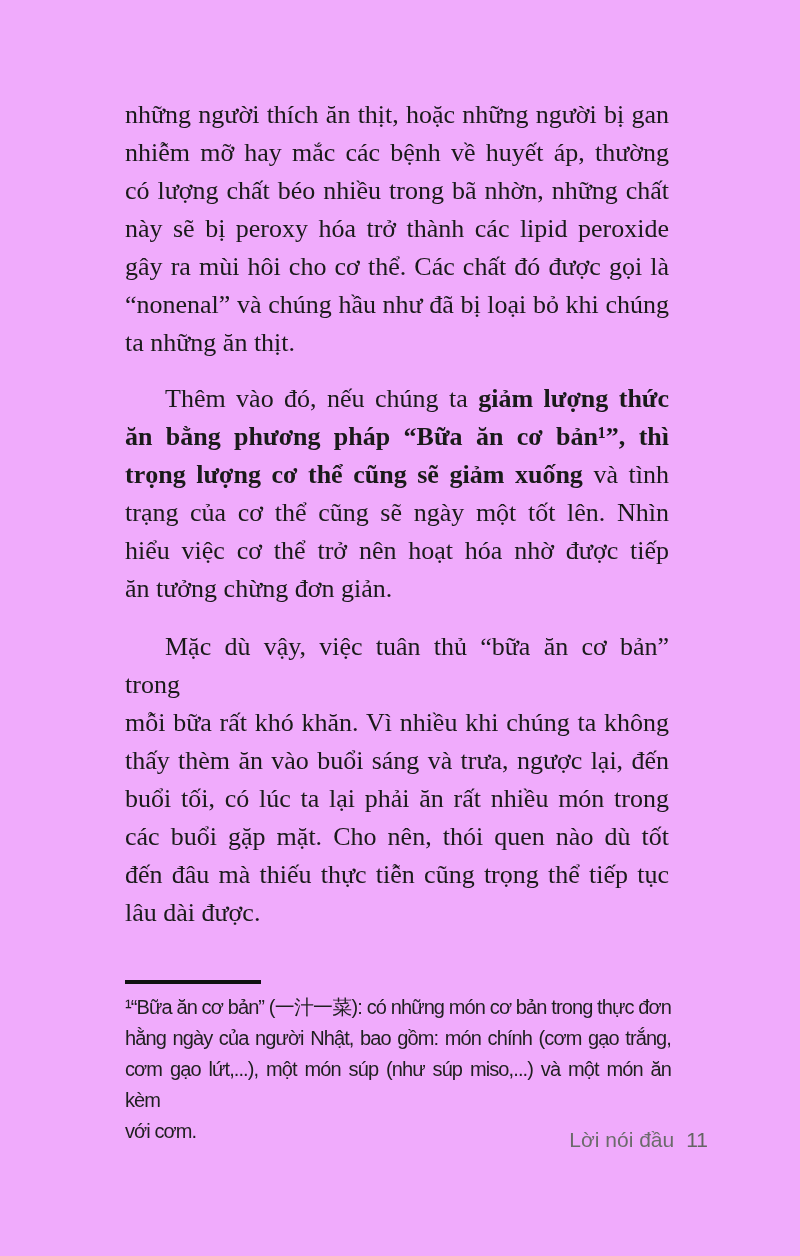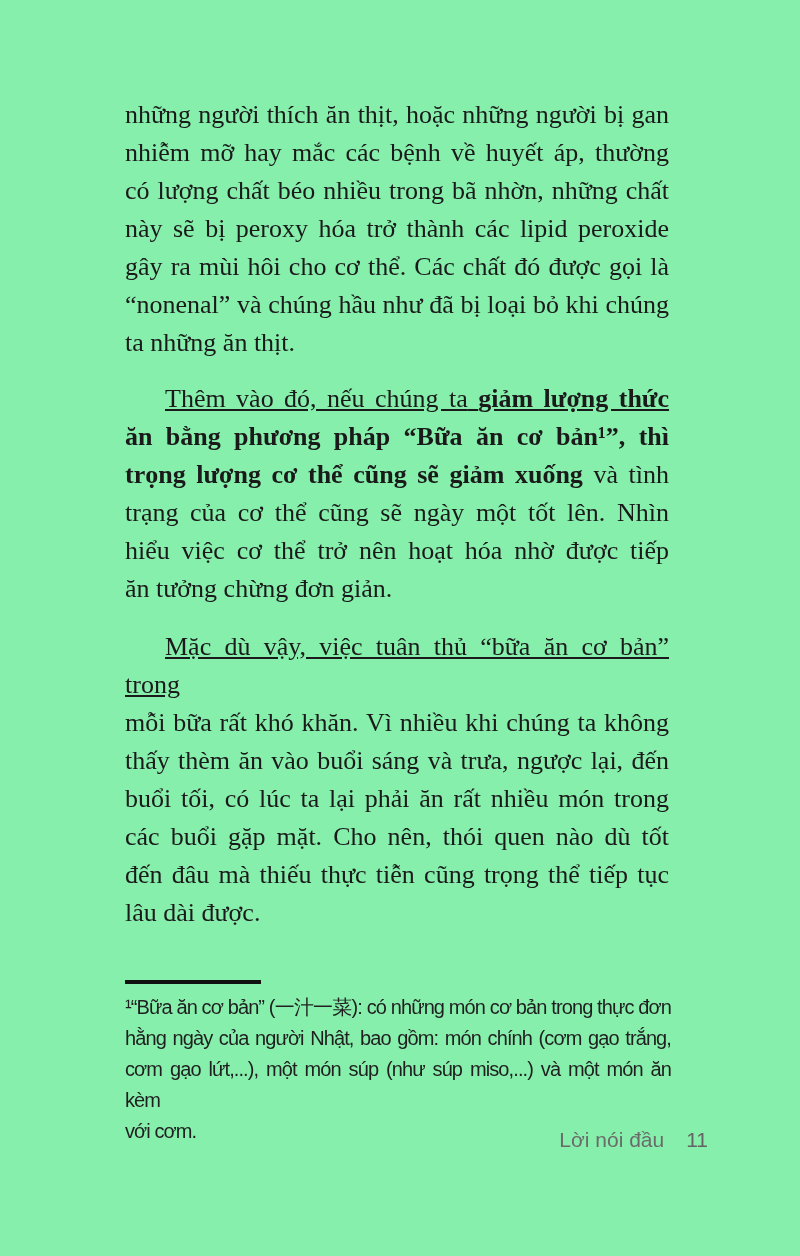--- a/index.html
+++ b/index.html
@@ -9,21 +9,21 @@
   body {
     width: 800px;
     height: 1256px;
     background: #ffffff;
     font-family: "Liberation Serif", serif;
   }
   .page {
     position: relative;
     width: 800px;
     height: 1256px;
-    background: #86efac;
+    background: #f0abfc;
     overflow: hidden;
   }
   
   .body-text {
     position: absolute;
     left: 125px;
     top: 96px;
     width: 544px;
     font-size: 26px;
     line-height: 38px;
@@ -36,21 +36,21 @@
     min-height: 38px;
   }
   .j {
     text-align: justify;
     text-align-last: justify;
   }
   .last {
     text-align: left;
     text-align-last: left;
   }
-  .indent { text-indent: 40px; text-decoration: underline; }
+  .indent { text-indent: 40px; }
   .b { font-weight: bold; }
   
   .fn-rule {
     position: absolute;
     left: 125px;
     top: 980px;
     width: 136px;
     height: 4px;
     background: #111111;
   }
@@ -72,21 +72,21 @@
     top: 1128px;
     right: 92px;
     font-family: "Liberation Sans", sans-serif;
     font-size: 21px;
     line-height: 24px;
     color: #6b6b6b;
     display: flex;
     align-items: baseline;
   }
   .page-footer .pagenum {
-    margin-left: 22px;
+    margin-left: 12px;
     color: #646464;
   }
 </style>
 </head>
 <body>
 
 <div class="page">
 
   <section class="body-text">
 

